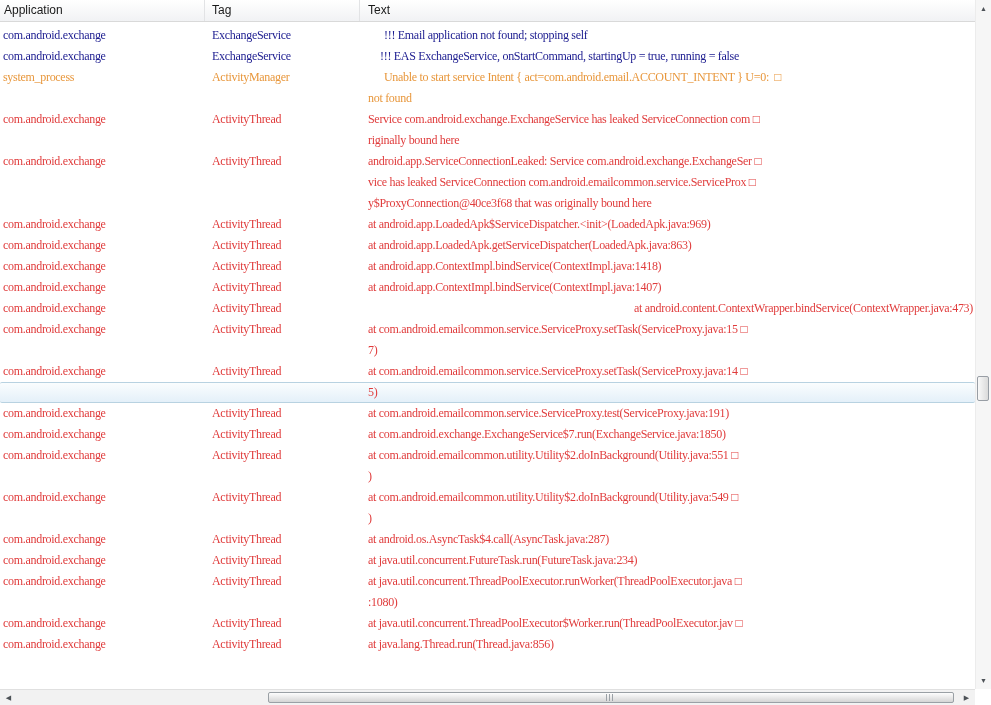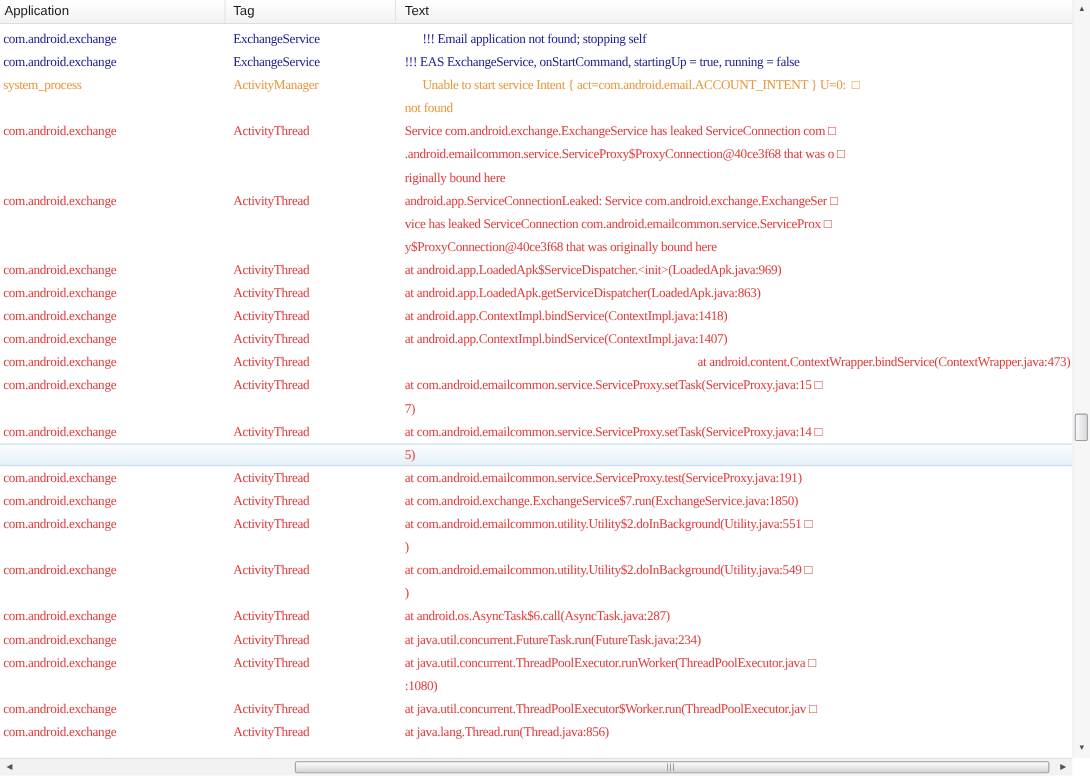--- a/index.html
+++ b/index.html
@@ -62,45 +62,44 @@
 <div class="viewer">
 
   <div class="header">
     <div class="hcell hc-app">Application</div>
     <div class="hcell hc-tag">Tag</div>
     <div class="hcell hc-text">Text</div>
   </div>
 
   <div class="log">
       <div class="line"><span class="c-app" style="color: rgb(27, 27, 143);">com.android.exchange</span><span class="c-tag" style="color: rgb(27, 27, 143);">ExchangeService</span><span class="c-text" style="color: rgb(27, 27, 143); margin-left: 16px;">!!! Email application not found; stopping self</span></div>
-      <div class="line"><span class="c-app" style="color: rgb(27, 27, 143);">com.android.exchange</span><span class="c-tag" style="color: rgb(27, 27, 143);">ExchangeService</span><span class="c-text" style="color: rgb(27, 27, 143);">!!! EAS ExchangeService, onStartCommand, startingUp = true, running = false</span></div>
+      <div class="line"><span class="c-app" style="color: rgb(27, 27, 143);">com.android.exchange</span><span class="c-tag" style="color: rgb(27, 27, 143);">ExchangeService</span><span class="c-text" style="color: rgb(27, 27, 143); margin-left: 12px;">!!! EAS ExchangeService, onStartCommand, startingUp = true, running = false</span></div>
       <div class="line"><span class="c-app" style="color: rgb(232, 151, 60);">system_process</span><span class="c-tag" style="color: rgb(232, 151, 60);">ActivityManager</span><span class="c-text" style="color: rgb(232, 151, 60); margin-left: 16px;">Unable to start service Intent { act=com.android.email.ACCOUNT_INTENT } U=0:  □</span></div>
       <div class="line"><span class="c-text" style="color: rgb(232, 151, 60);">not found</span></div>
       <div class="line"><span class="c-app" style="color: rgb(224, 60, 60);">com.android.exchange</span><span class="c-tag" style="color: rgb(224, 60, 60);">ActivityThread</span><span class="c-text" style="color: rgb(224, 60, 60);">Service com.android.exchange.ExchangeService has leaked ServiceConnection com □</span></div>
-      <div class="line"><span class="c-text" style="color: rgb(224, 60, 60);">.android.emailcommon.service.ServiceProxy$ProxyConnection@40ce3f68 that was o □</span></div>
       <div class="line"><span class="c-text" style="color: rgb(224, 60, 60);">riginally bound here</span></div>
       <div class="line"><span class="c-app" style="color: rgb(224, 60, 60);">com.android.exchange</span><span class="c-tag" style="color: rgb(224, 60, 60);">ActivityThread</span><span class="c-text" style="color: rgb(224, 60, 60);">android.app.ServiceConnectionLeaked: Service com.android.exchange.ExchangeSer □</span></div>
       <div class="line"><span class="c-text" style="color: rgb(224, 60, 60);">vice has leaked ServiceConnection com.android.emailcommon.service.ServiceProx □</span></div>
       <div class="line"><span class="c-text" style="color: rgb(224, 60, 60);">y$ProxyConnection@40ce3f68 that was originally bound here</span></div>
       <div class="line"><span class="c-app" style="color: rgb(224, 60, 60);">com.android.exchange</span><span class="c-tag" style="color: rgb(224, 60, 60);">ActivityThread</span><span class="c-text" style="color: rgb(224, 60, 60);">at android.app.LoadedApk$ServiceDispatcher.&lt;init&gt;(LoadedApk.java:969)</span></div>
       <div class="line"><span class="c-app" style="color: rgb(224, 60, 60);">com.android.exchange</span><span class="c-tag" style="color: rgb(224, 60, 60);">ActivityThread</span><span class="c-text" style="color: rgb(224, 60, 60);">at android.app.LoadedApk.getServiceDispatcher(LoadedApk.java:863)</span></div>
       <div class="line"><span class="c-app" style="color: rgb(224, 60, 60);">com.android.exchange</span><span class="c-tag" style="color: rgb(224, 60, 60);">ActivityThread</span><span class="c-text" style="color: rgb(224, 60, 60);">at android.app.ContextImpl.bindService(ContextImpl.java:1418)</span></div>
       <div class="line"><span class="c-app" style="color: rgb(224, 60, 60);">com.android.exchange</span><span class="c-tag" style="color: rgb(224, 60, 60);">ActivityThread</span><span class="c-text" style="color: rgb(224, 60, 60);">at android.app.ContextImpl.bindService(ContextImpl.java:1407)</span></div>
       <div class="line"><span class="c-app" style="color: rgb(224, 60, 60);">com.android.exchange</span><span class="c-tag" style="color: rgb(224, 60, 60);">ActivityThread</span><span class="c-text" style="color: rgb(224, 60, 60); text-align: right;">at android.content.ContextWrapper.bindService(ContextWrapper.java:473)</span></div>
       <div class="line"><span class="c-app" style="color: rgb(224, 60, 60);">com.android.exchange</span><span class="c-tag" style="color: rgb(224, 60, 60);">ActivityThread</span><span class="c-text" style="color: rgb(224, 60, 60);">at com.android.emailcommon.service.ServiceProxy.setTask(ServiceProxy.java:15 □</span></div>
       <div class="line"><span class="c-text" style="color: rgb(224, 60, 60);">7)</span></div>
       <div class="line"><span class="c-app" style="color: rgb(224, 60, 60);">com.android.exchange</span><span class="c-tag" style="color: rgb(224, 60, 60);">ActivityThread</span><span class="c-text" style="color: rgb(224, 60, 60);">at com.android.emailcommon.service.ServiceProxy.setTask(ServiceProxy.java:14 □</span></div>
       <div class="line selected"><span class="c-text" style="color: rgb(224, 60, 60);">5)</span></div>
       <div class="line"><span class="c-app" style="color: rgb(224, 60, 60);">com.android.exchange</span><span class="c-tag" style="color: rgb(224, 60, 60);">ActivityThread</span><span class="c-text" style="color: rgb(224, 60, 60);">at com.android.emailcommon.service.ServiceProxy.test(ServiceProxy.java:191)</span></div>
       <div class="line"><span class="c-app" style="color: rgb(224, 60, 60);">com.android.exchange</span><span class="c-tag" style="color: rgb(224, 60, 60);">ActivityThread</span><span class="c-text" style="color: rgb(224, 60, 60);">at com.android.exchange.ExchangeService$7.run(ExchangeService.java:1850)</span></div>
       <div class="line"><span class="c-app" style="color: rgb(224, 60, 60);">com.android.exchange</span><span class="c-tag" style="color: rgb(224, 60, 60);">ActivityThread</span><span class="c-text" style="color: rgb(224, 60, 60);">at com.android.emailcommon.utility.Utility$2.doInBackground(Utility.java:551 □</span></div>
       <div class="line"><span class="c-text" style="color: rgb(224, 60, 60);">)</span></div>
       <div class="line"><span class="c-app" style="color: rgb(224, 60, 60);">com.android.exchange</span><span class="c-tag" style="color: rgb(224, 60, 60);">ActivityThread</span><span class="c-text" style="color: rgb(224, 60, 60);">at com.android.emailcommon.utility.Utility$2.doInBackground(Utility.java:549 □</span></div>
       <div class="line"><span class="c-text" style="color: rgb(224, 60, 60);">)</span></div>
-      <div class="line"><span class="c-app" style="color: rgb(224, 60, 60);">com.android.exchange</span><span class="c-tag" style="color: rgb(224, 60, 60);">ActivityThread</span><span class="c-text" style="color: rgb(224, 60, 60);">at android.os.AsyncTask$6.call(AsyncTask.java:287)</span></div>
+      <div class="line"><span class="c-app" style="color: rgb(224, 60, 60);">com.android.exchange</span><span class="c-tag" style="color: rgb(224, 60, 60);">ActivityThread</span><span class="c-text" style="color: rgb(224, 60, 60);">at android.os.AsyncTask$4.call(AsyncTask.java:287)</span></div>
       <div class="line"><span class="c-app" style="color: rgb(224, 60, 60);">com.android.exchange</span><span class="c-tag" style="color: rgb(224, 60, 60);">ActivityThread</span><span class="c-text" style="color: rgb(224, 60, 60);">at java.util.concurrent.FutureTask.run(FutureTask.java:234)</span></div>
       <div class="line"><span class="c-app" style="color: rgb(224, 60, 60);">com.android.exchange</span><span class="c-tag" style="color: rgb(224, 60, 60);">ActivityThread</span><span class="c-text" style="color: rgb(224, 60, 60);">at java.util.concurrent.ThreadPoolExecutor.runWorker(ThreadPoolExecutor.java □</span></div>
       <div class="line"><span class="c-text" style="color: rgb(224, 60, 60);">:1080)</span></div>
       <div class="line"><span class="c-app" style="color: rgb(224, 60, 60);">com.android.exchange</span><span class="c-tag" style="color: rgb(224, 60, 60);">ActivityThread</span><span class="c-text" style="color: rgb(224, 60, 60);">at java.util.concurrent.ThreadPoolExecutor$Worker.run(ThreadPoolExecutor.jav □</span></div>
       <div class="line"><span class="c-app" style="color: rgb(224, 60, 60);">com.android.exchange</span><span class="c-tag" style="color: rgb(224, 60, 60);">ActivityThread</span><span class="c-text" style="color: rgb(224, 60, 60);">at java.lang.Thread.run(Thread.java:856)</span></div>
     </div>
 
   <div class="vscroll">
     <div class="vs-btn vs-up">▲</div>
     <div class="vs-thumb"></div>

